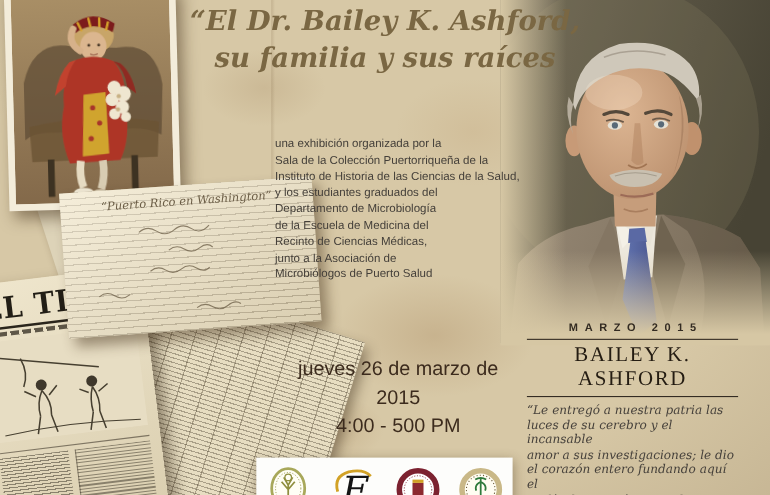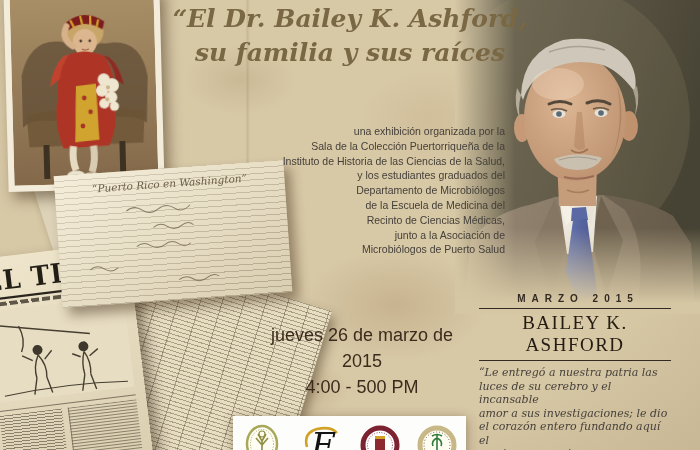--- a/index.html
+++ b/index.html
@@ -61,22 +61,22 @@
   .np-caption{height:4px;margin:5px 2px 4px 2px;opacity:.8;
     background:repeating-linear-gradient(to right,#3b3428 0 8px,rgba(0,0,0,0) 8px 11px);}
   .np-cols{display:flex;gap:6px;margin-top:4px;border-top:1px solid rgba(60,52,40,.6);padding-top:4px;}
   .np-col{flex:1;height:66px;
     background:repeating-linear-gradient(to bottom, rgba(52,46,34,.5) 0 1px, rgba(0,0,0,0) 1px 3px);}
   .np-col + .np-col{border-left:1px solid rgba(60,52,40,.5);padding-left:5px;}
   
   .title{position:absolute;left:148px;top:2px;width:404px;z-index:10;text-align:center;
     font-family:"DejaVu Serif",serif;font-style:italic;font-weight:bold;
     font-size:25px;line-height:34px;color:#7a6743;}
-  .org-text{position:absolute;left:250px;top:124px;width:235px;z-index:10;text-align:right;
-    font-size:10.5px;line-height:14.8px;color:#45403a;margin-left:20px;}
+  .org-text{position:absolute;left:250px;top:124px;width:235px;z-index:10;text-align:left;
+    font-size:10.5px;line-height:14.8px;color:#45403a;}
   .event-text{position:absolute;left:252px;top:322px;width:220px;z-index:10;text-align:center;
     font-size:18px;line-height:26px;color:#3c2b1d;}
   .right-col{position:absolute;left:479px;top:293px;width:192px;z-index:10;}
   .marzo{font-size:10px;font-weight:bold;letter-spacing:6px;text-indent:6px;text-align:center;
     color:#332b22;}
   .rule{border:0;border-top:1.6px solid #332b22;margin:4px 0 3px 0;}
   .ashford-name{font-family:"Liberation Serif",serif;font-size:19px;letter-spacing:1.5px;
     text-align:center;color:#241c12;margin:1px 0 1px 0;}
   .quote{font-family:"DejaVu Serif",serif;font-style:italic;font-size:11px;line-height:13.6px;
     color:#46413b;margin-top:5px;}
@@ -265,21 +265,21 @@
   <div class="title">
     <div>“El Dr. Bailey K. Ashford,</div>
     <div>su familia y sus raíces</div>
   </div>
 
   <div class="org-text">
     <div>una exhibición organizada por la</div>
     <div>Sala de la Colección Puertorriqueña de la</div>
     <div>Instituto de Historia de las Ciencias de la Salud,</div>
     <div>y los estudiantes graduados del</div>
-    <div>Departamento de Microbiólogos</div>
+    <div>Departamento de Microbiología</div>
     <div>de la Escuela de Medicina del</div>
     <div>Recinto de Ciencias Médicas,</div>
     <div>junto a la Asociación de</div>
     <div>Microbiólogos de Puerto Salud</div>
   </div>
 
   <div class="event-text">
     <div>jueves 26 de marzo de 2015</div>
     <div>4:00 - 500 PM</div>
   </div>

